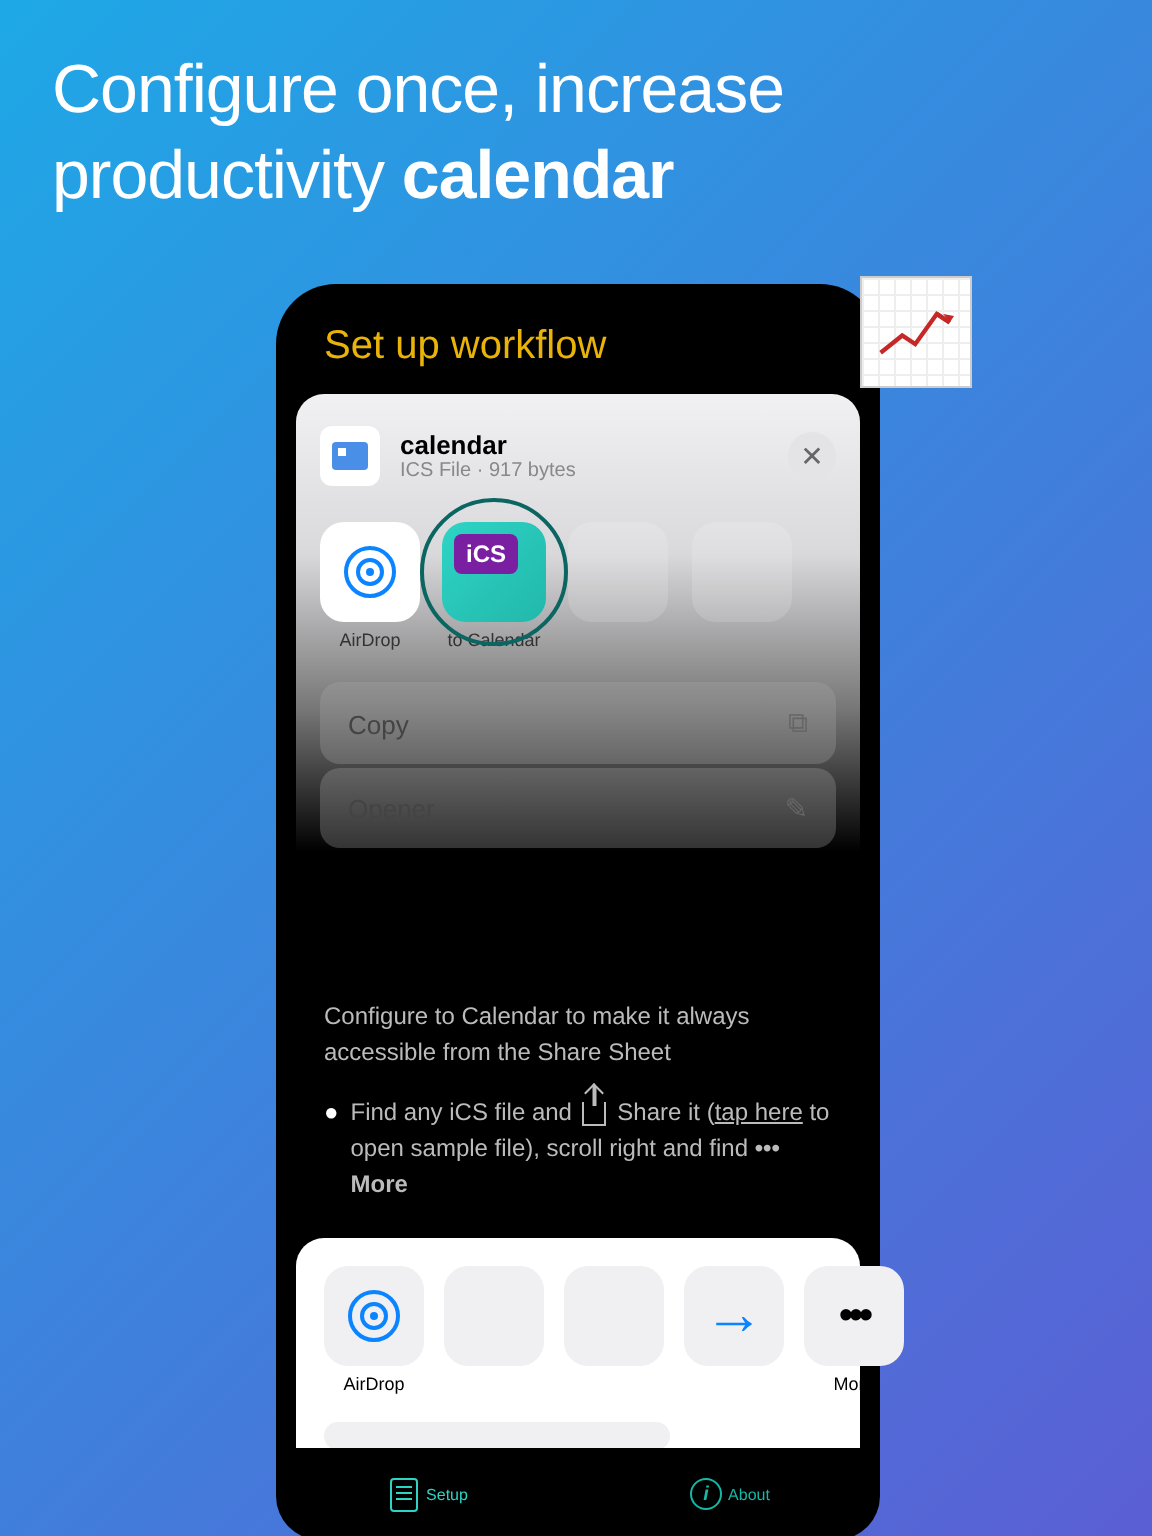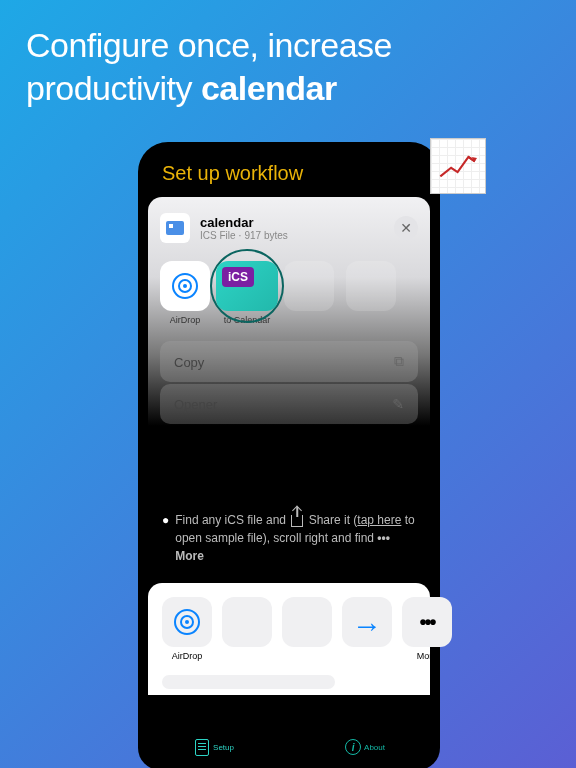--- a/index.html
+++ b/index.html
@@ -18,21 +18,21 @@
 .file-name { font-weight: 700; font-size: 13px; color: #000; }
 .file-meta { font-size: 10px; color: #888; }
 .close-btn { width: 24px; height: 24px; border-radius: 50%; background: #e4e4e7; display: flex; align-items: center; justify-content: center; color: #666; font-size: 14px; }
 .share-row { display: flex; gap: 12px; margin-bottom: 16px; position: relative; }
 .share-item { display: flex; flex-direction: column; align-items: center; gap: 4px; width: 50px; }
 .share-icon { width: 50px; height: 50px; border-radius: 12px; background: #fff; display: flex; align-items: center; justify-content: center; }
 .share-label { font-size: 9px; color: #333; text-align: center; }
 .airdrop-glyph { width: 26px; height: 26px; border: 2.5px solid #0a84ff; border-radius: 50%; position: relative; }
 .airdrop-glyph::before { content: ''; position: absolute; inset: 4px; border: 2px solid #0a84ff; border-radius: 50%; }
 .airdrop-glyph::after { content: ''; position: absolute; inset: 9px; background: #0a84ff; border-radius: 50%; }
-.ics-app { width: 62px; height: 50px; border-radius: 12px; background: linear-gradient(135deg, #2dd4c5 0%, #22b8ab 100%); display: flex; align-items: center; justify-content: center; position: relative; overflow: hidden; }
+.ics-app { width: 52px; height: 50px; border-radius: 12px; background: linear-gradient(135deg, #2dd4c5 0%, #22b8ab 100%); display: flex; align-items: center; justify-content: center; position: relative; overflow: hidden; }
 .ics-badge { background: #7b1fa2; color: #fff; font-size: 12px; font-weight: 700; padding: 3px 6px; border-radius: 4px; position: absolute; top: 6px; left: 6px; }
 .highlight-ring { position: absolute; width: 74px; height: 74px; border: 2px solid #0b6560; border-radius: 50%; top: -12px; left: 50px; pointer-events: none; }
 .placeholder-tile { width: 50px; height: 50px; border-radius: 12px; background: rgba(255,255,255,0.15); }
 .action-row { background: rgba(170,170,170,0.3); border-radius: 10px; padding: 12px 14px; display: flex; justify-content: space-between; align-items: flex-end; margin-bottom: 2px; }
 .action-label { font-size: 13px; color: #444; }
 .action-glyph { color: #666; font-size: 14px; }
 .instruct-area { color: #bbb; font-size: 12px; padding: 16px 14px 10px; line-height: 1.5; }
 .instruct-step { margin-top: 12px; display: flex; gap: 6px; align-items: flex-start; }
 .bullet { color: #fff; font-size: 12px; }
 .step-text { flex: 1; }
@@ -119,20 +119,21 @@
         <span class="action-label">Copy</span>
         <span class="action-glyph">⧉</span>
       </div>
       <div class="action-row">
         <span class="action-label">Opener</span>
         <span class="action-glyph">✎</span>
       </div>
     </div>
 
     <div class="instruct-area">
+      <div>Configure to Calendar to make it always accessible from the Share Sheet</div>
       <div class="instruct-step">
         <span class="bullet">●</span>
         <span class="step-text">
           <span>Find any iCS file and </span><span class="share-glyph"></span><span> Share it (</span><span class="link">tap here</span><span> to open sample file), scroll right and find </span><span class="more-dots">••• More</span>
         </span>
       </div>
     </div>
 
     <div class="bottom-sheet">
       <div class="bottom-row">

